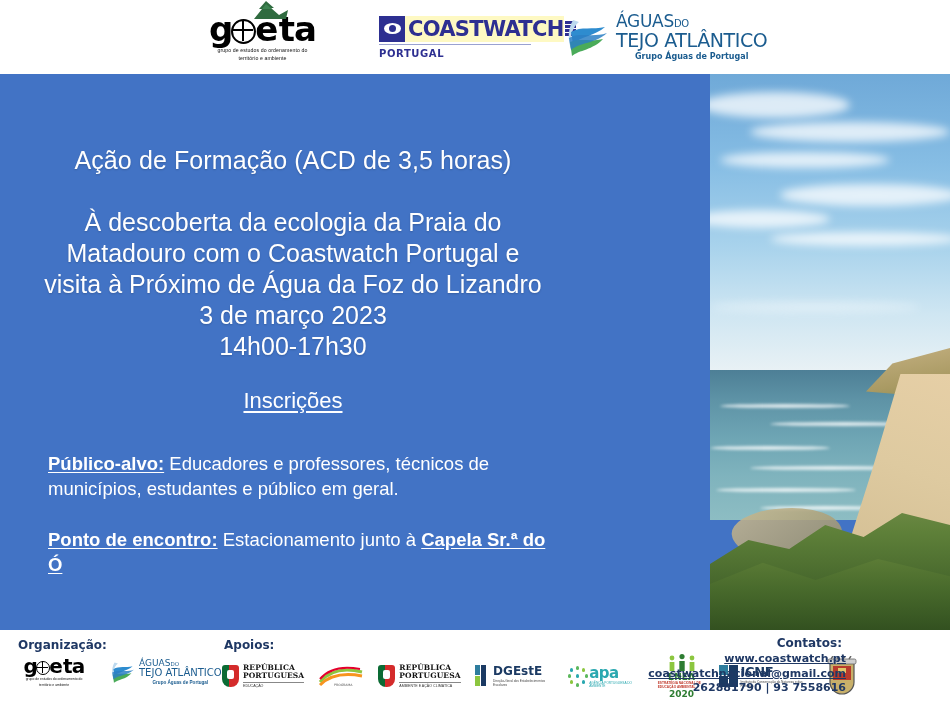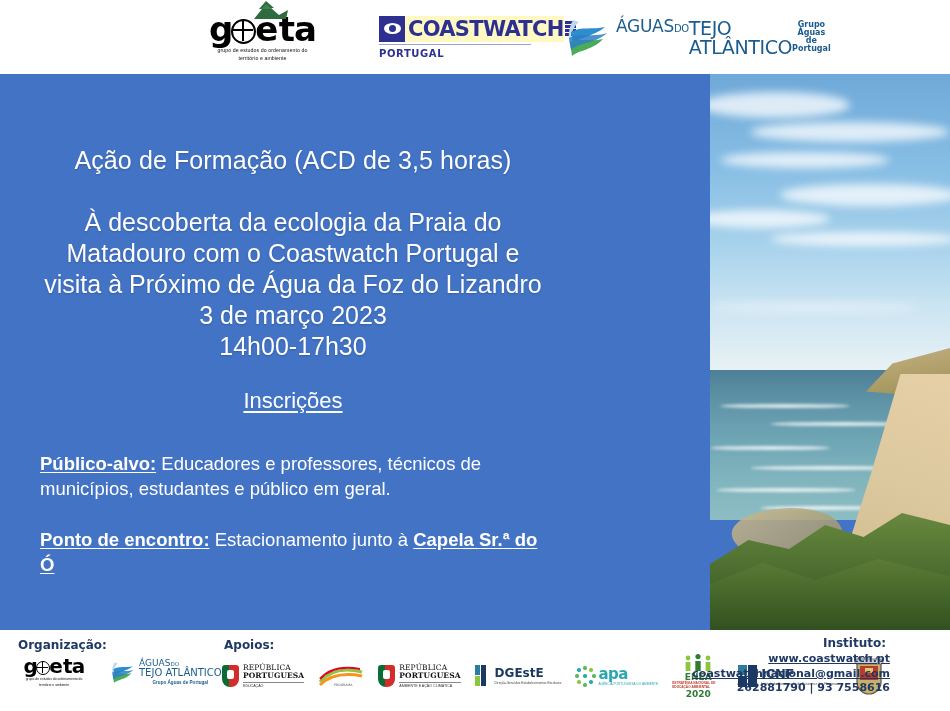--- a/index.html
+++ b/index.html
@@ -46,21 +46,21 @@
     background:#fef9c3;color:#2d2f91;font-family:"DejaVu Sans", sans-serif;font-weight:700;
     font-size:21px;letter-spacing:-0.7px;line-height:26px;padding-left:3px;
   }
   .cw-bars{display:flex;flex-direction:column;justify-content:center;gap:1px;padding-left:1px;}
   .cw-bars span{display:block;width:11px;height:3px;background:#2d2f91;}
   .cw-rule{width:152px;height:1px;background:#9aa2d0;margin-top:2px;}
   .cw-pt{font-family:"DejaVu Sans", sans-serif;font-weight:700;color:#2d2f91;font-size:10px;letter-spacing:.6px;margin-top:3px;}
 
   .logo-atejo{display:flex;align-items:center;gap:5px;width:205px;}
   .atejo-mark{width:46px;height:46px;position:relative;flex:0 0 46px;}
-  .atejo-text{display:flex;flex-direction:row;line-height:1;}
+  .atejo-text{display:flex;flex-direction:column;line-height:1;}
   .atejo-l1{font-family:"DejaVu Sans", sans-serif;color:#1b5c8f;font-size:17px;font-weight:400;letter-spacing:-.3px;}
   .atejo-l1 small{font-size:10px;}
   .atejo-l2{font-family:"DejaVu Sans", sans-serif;color:#1b5c8f;font-size:19px;font-weight:400;letter-spacing:-.4px;margin-top:1px;}
   .atejo-l3{font-family:"DejaVu Sans", sans-serif;color:#1b5c8f;font-size:8px;font-weight:700;margin-top:3px;text-align:center;}
 
   
   .blue{
     position:absolute;left:0;top:74px;width:950px;height:556px;
     background:#4273c5;
   }
@@ -116,21 +116,21 @@
     text-align:center;font-size:25px;font-weight:400;line-height:1.24;
     margin-top:32px;text-shadow:0 1px 2px rgba(0,0,0,.18);
   }
   .t-main span{display:block;}
   .t-link{
     text-align:center;font-size:22px;margin-top:26px;
   }
   .t-link u{text-decoration:underline;text-underline-offset:3px;}
 
   .body-block{margin-top:38px;padding:0 24px 0 32px;font-size:18.5px;line-height:1.35;}
-  .body-block p{margin:8px;}
+  .body-block p{margin:16px;}
   .body-block .p2{margin-top:26px;}
   .body-block u{text-decoration:underline;text-underline-offset:2px;}
   .body-block b{font-weight:700;}
 
   
   .sdg{
     position:absolute;left:333px;top:566px;height:53px;display:flex;
   }
   .sdg-cell{width:54px;height:53px;position:relative;overflow:hidden;}
   .sdg-num{
@@ -165,21 +165,21 @@
   .fish{width:28px;height:24px;position:relative;}
   .fish .w{position:absolute;left:1px;width:26px;height:3px;background:#fff;border-radius:50%;}
   .fish .body{position:absolute;left:3px;bottom:0;width:20px;height:11px;background:#fff;border-radius:60% 40% 45% 55%;}
   .fish .tail{position:absolute;left:0px;bottom:2px;width:0;height:0;border-top:5px solid transparent;border-bottom:5px solid transparent;border-right:7px solid #fff;}
 
   .circles{width:26px;height:24px;position:relative;}
   .circles i{position:absolute;width:13px;height:13px;border:2px solid #fff;border-radius:50%;}
 
   
   .footer{
-    position:absolute;left:0;top:630px;width:860px;height:81px;background:#fff;padding-left:44px;
+    position:absolute;left:0;top:630px;width:860px;height:81px;background:#fff;
   }
   .f-label{
     font-family:"DejaVu Sans", sans-serif;font-weight:700;color:#1f3864;font-size:12px;
   }
   .org-label{position:absolute;left:18px;top:8px;}
   .apoios-label{position:absolute;left:224px;top:8px;}
   .contatos-label{position:absolute;right:18px;top:6px;text-align:right;width:200px;}
 
   .org-logos{position:absolute;left:10px;top:26px;display:flex;align-items:center;gap:12px;}
   .mini-geota{display:flex;flex-direction:column;align-items:center;width:88px;}
@@ -194,21 +194,21 @@
   .mini-atejo .l1{font-size:9px;color:#1b5c8f;line-height:1;font-family:"DejaVu Sans", sans-serif;}
   .mini-atejo .l1 small{font-size:5.5px;}
   .mini-atejo .l2{font-size:10px;color:#1b5c8f;line-height:1.05;font-family:"DejaVu Sans", sans-serif;}
   .mini-atejo .l3{font-size:4.6px;color:#1b5c8f;font-weight:700;text-align:center;margin-top:2px;}
 
   .apoio-logos{position:absolute;left:222px;top:24px;display:flex;align-items:center;gap:14px;}
   .rp{display:flex;align-items:center;gap:4px;}
   .shield{width:17px;height:22px;background:linear-gradient(90deg,#0b6b34 0%,#0b6b34 40%,#d42b2b 40%,#d42b2b 100%);border-radius:3px 3px 8px 8px;position:relative;}
   .shield::after{content:"";position:absolute;left:5px;top:5px;width:7px;height:9px;background:#fff;border-radius:2px;}
   .rp-txt{display:flex;flex-direction:column;line-height:1.05;}
-  .rp-txt .a{font-family:"DejaVu Serif", serif;font-weight:400;font-size:7.5px;color:#111;letter-spacing:.1px;}
+  .rp-txt .a{font-family:"DejaVu Serif", serif;font-weight:700;font-size:7.5px;color:#111;letter-spacing:.1px;}
   .rp-txt .b{font-family:"DejaVu Serif", serif;font-weight:700;font-size:7.5px;color:#111;letter-spacing:.1px;}
   .rp-txt .c{font-size:3.6px;color:#333;margin-top:2px;border-top:.6px solid #888;padding-top:1.5px;}
 
   .logo-pe{width:46px;height:24px;display:flex;align-items:center;justify-content:center;}
   .apa{display:flex;align-items:center;gap:3px;}
   .apa-dots{width:20px;height:20px;position:relative;}
   .apa-dots i{position:absolute;width:3.4px;height:3.4px;border-radius:50%;background:#5cb85c;}
   .apa-word{font-family:"DejaVu Sans", sans-serif;font-size:15px;font-weight:700;color:#2aa8b0;letter-spacing:-.5px;line-height:1;}
   .apa-sub{font-size:3.2px;color:#2aa8b0;line-height:1.2;}
 
@@ -413,21 +413,21 @@
           </div>
         </div>
       </div>
     </div>
   </div>
 
   <div class="footer">
 
     <div class="f-label org-label">Organização:</div>
     <div class="f-label apoios-label">Apoios:</div>
-    <div class="f-label contatos-label">Instituto:</div>
+    <div class="f-label contatos-label">Contatos:</div>
 
     <div class="org-logos">
       <div class="mini-geota">
         <div class="w">
           g<span class="mini-globe"></span>e<span style="letter-spacing:-1px"> </span>ta
         </div>
         <div class="s">grupo de estudos do ordenamento do</div>
         <div class="s">território e ambiente</div>
       </div>
 

